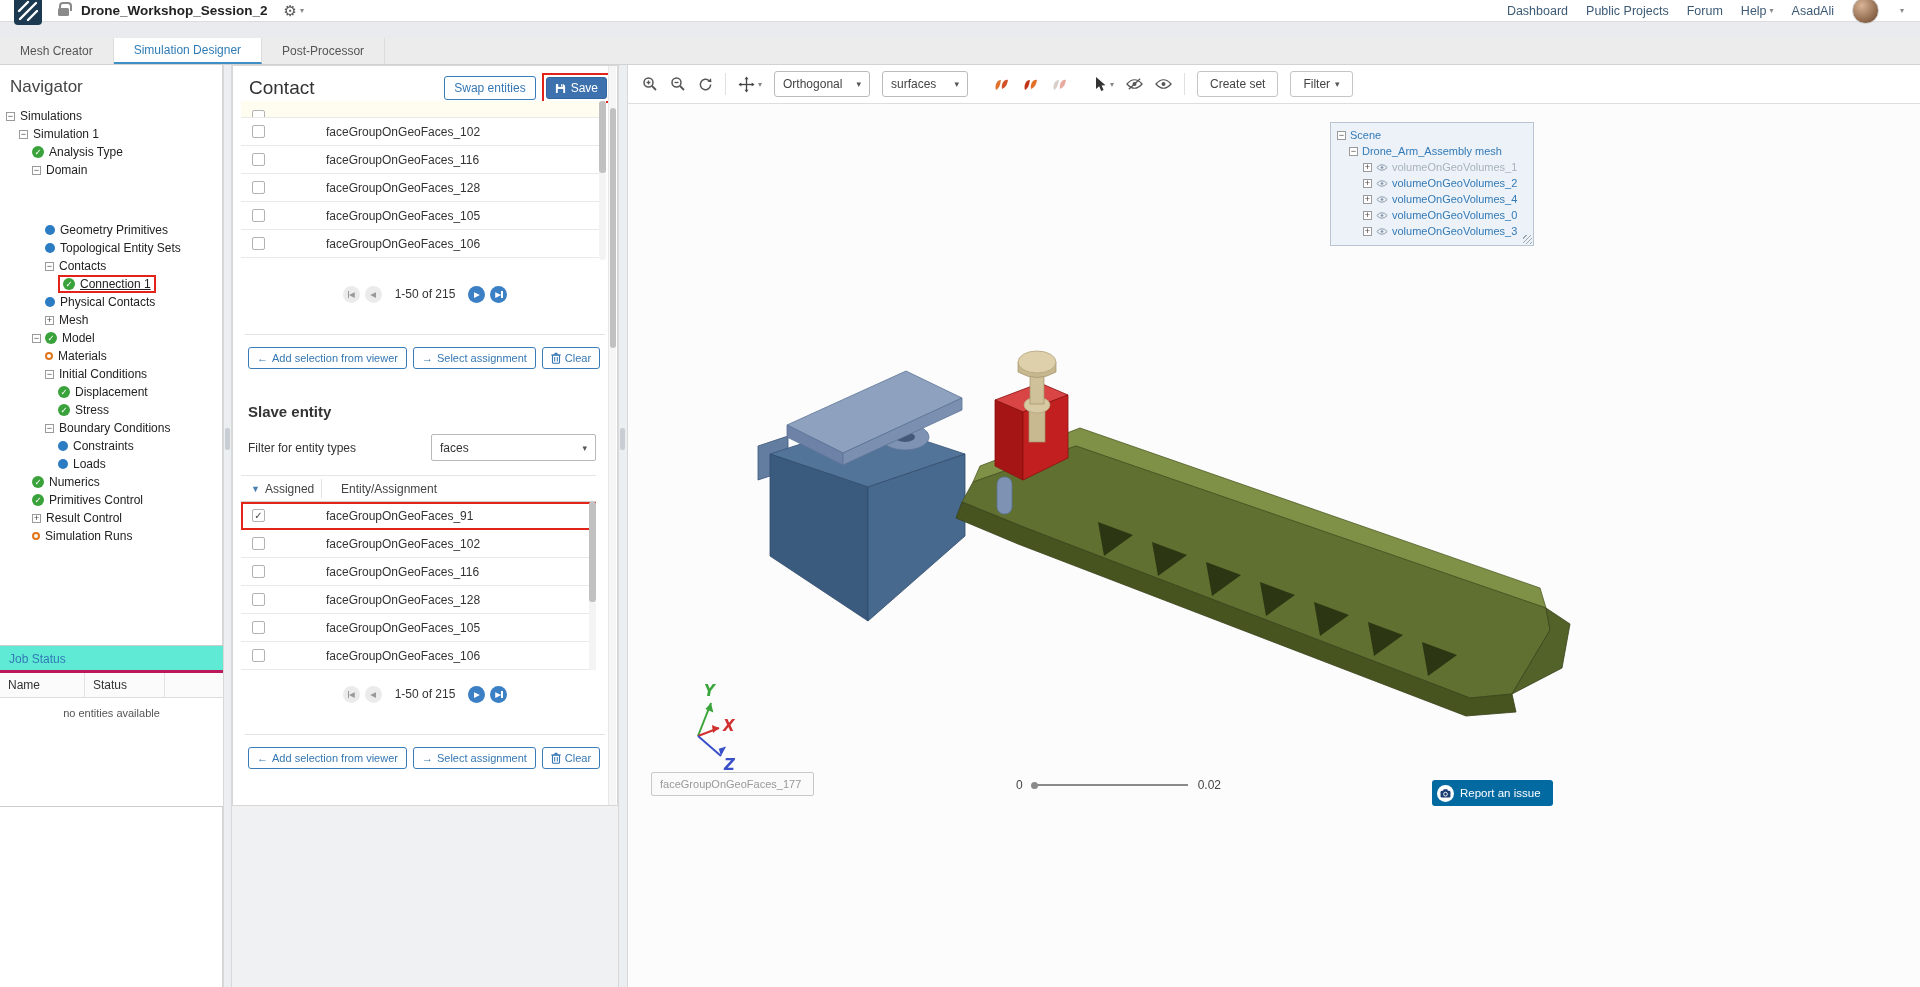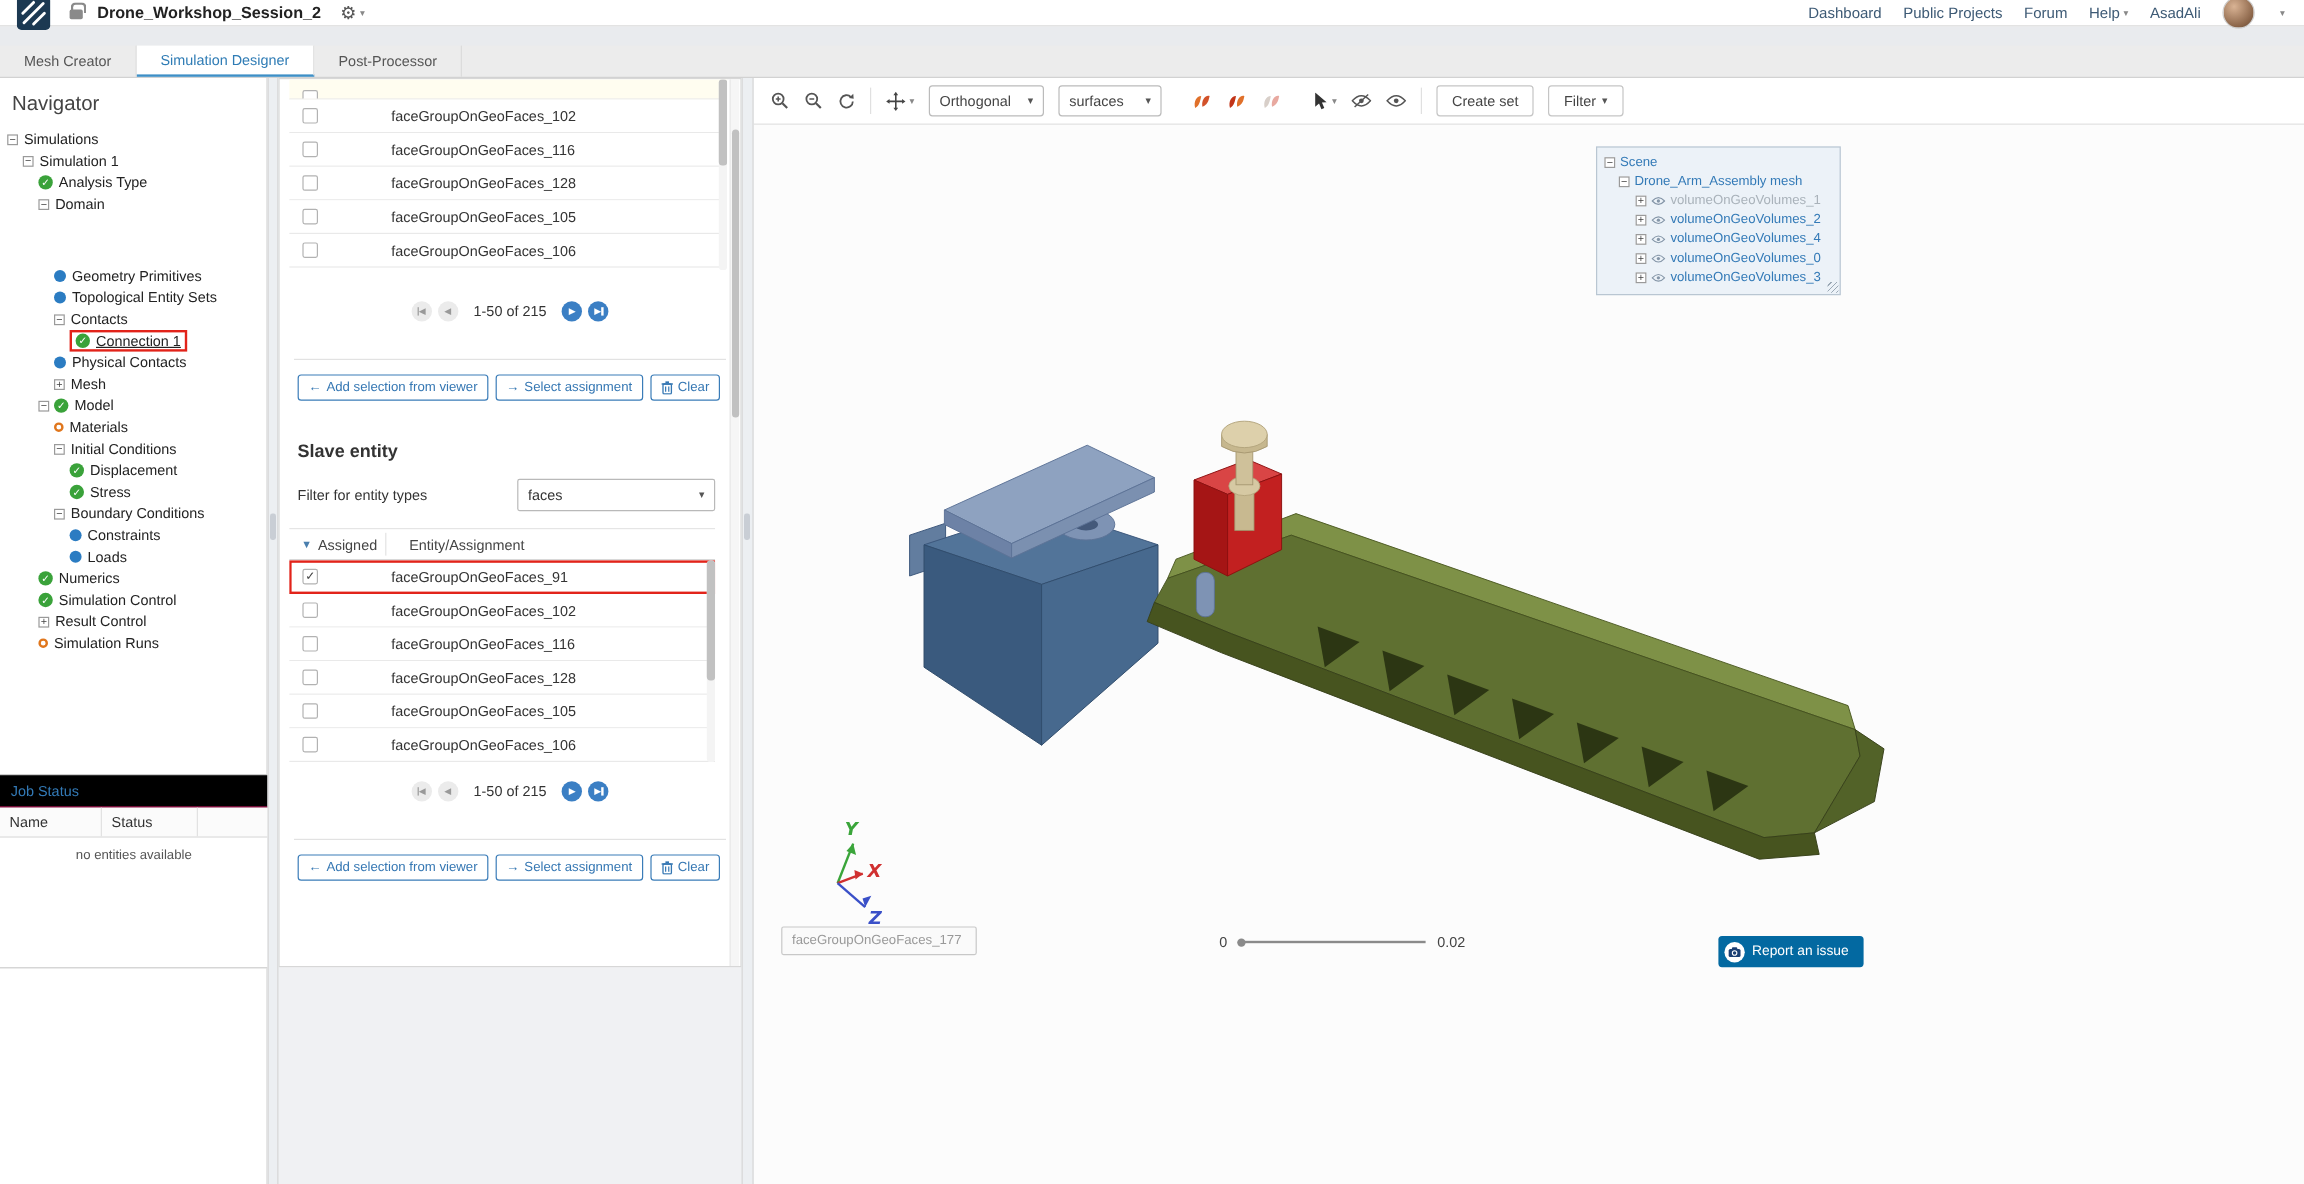--- a/index.html
+++ b/index.html
@@ -28,21 +28,21 @@
 .tree-row{display:flex;align-items:center;gap:4px;height:18px;font-size:12px;color:#222;cursor:pointer;white-space:nowrap;}
 .tree-label{margin-left:1px;}
 .sel{text-decoration:underline;}
 .expander{display:inline-flex;align-items:center;justify-content:center;width:9px;height:9px;border:1px solid #9a9a9a;background:#fff;font-size:9px;line-height:7px;color:#444;flex:none;cursor:pointer;}
 .ic-check{display:inline-flex;align-items:center;justify-content:center;width:12px;height:12px;border-radius:50%;background:#3aa23a;color:#fff;font-size:8.5px;font-weight:bold;flex:none;}
 .ic-dot{width:10px;height:10px;border-radius:50%;background:#2b7cc2;flex:none;}
 .ic-circle{width:8px;height:8px;border-radius:50%;border:2px solid #e0761c;flex:none;}
 .redbox{border:2px solid #e2231a;padding:0 3px;display:inline-flex;align-items:center;gap:4px;}
 
 .jobstatus{position:absolute;left:0;top:580px;width:223px;height:162px;border-top:1px solid #ccc;border-bottom:1px solid #ccc;background:#fff;}
-.js-header{height:27px;line-height:27px;background:#000000;color:#337ab7;font-size:12px;padding-left:9px;border-bottom:1px solid #be185d;}
+.js-header{height:27px;line-height:27px;background:#5eead4;color:#337ab7;font-size:12px;padding-left:9px;border-bottom:3px solid #be185d;}
 .js-cols{display:flex;height:25px;border-bottom:1px solid #ddd;background:#fbfbfb;}
 .js-col{font-size:12px;color:#333;line-height:24px;padding-left:8px;border-right:1px solid #e2e2e2;}
 .js-col.c1{width:85px;}.js-col.c2{width:80px;}.js-col.c3{flex:1;border-right:none;}
 .js-empty{font-size:11px;color:#555;text-align:center;padding-top:9px;}
 
 
 .vdiv{position:absolute;top:65px;bottom:0;background:#eceff2;border-left:1px solid #d8d8d8;border-right:1px solid #d8d8d8;z-index:20;}
 #vdiv1{left:223px;width:9px;}
 #vdiv2{left:618px;width:10px;}
 .vdiv .handle{position:absolute;left:1px;top:363px;width:5px;height:22px;background:#c9ced5;border-radius:2px;cursor:col-resize;}
@@ -242,21 +242,21 @@
       <div class="tree-row" style="padding-left: 58px;">
         <span class="ic-dot"></span>
         <span class="tree-label">Loads</span>
       </div>
       <div class="tree-row" style="padding-left: 32px;">
         <span class="ic-check">✓</span>
         <span class="tree-label">Numerics</span>
       </div>
       <div class="tree-row" style="padding-left: 32px;">
         <span class="ic-check">✓</span>
-        <span class="tree-label">Simulation Control</span>
+        <span class="tree-label">Primitives Control</span>
       </div>
       <div class="tree-row" style="padding-left: 32px;">
         <span class="expander">+</span>
         <span class="tree-label">Result Control</span>
       </div>
       <div class="tree-row" style="padding-left: 32px;">
         <span class="ic-circle"></span>
         <span class="tree-label">Simulation Runs</span>
       </div>
     </div>
@@ -270,20 +270,37 @@
     <div class="js-empty">no entities available</div>
   </div>
 </div>
 
 <div class="vdiv" id="vdiv1">
     <span class="handle"></span>
   </div>
 
 <div class="midcol">
   <div class="panel">
+    <div class="panel-head">
+      <span class="panel-title">Contact</span>
+      <span class="head-buttons">
+        <button class="btn-swap">Swap entities</button>
+        <span class="savebox">
+          <button class="btn-save">
+            <svg width="11" height="11" viewBox="0 0 12 12">
+                <path d="M1,1 H9 L11,3 V11 H1 Z" fill="#fff"></path>
+                <rect x="3" y="6.5" width="6" height="4.5" fill="#3d72ae"></rect>
+                <rect x="3.5" y="1" width="5" height="3.2" fill="#3d72ae"></rect>
+                <rect x="6.6" y="1.4" width="1.4" height="2.4" fill="#fff"></rect>
+              </svg>
+            <span>Save</span>
+          </button>
+        </span>
+      </span>
+    </div>
 
     <div class="etable" id="master-table">
       <div class="partial">
           <input type="checkbox" style="">
         </div>
       <div id="master-rows">
           <div class="trow">
             <input type="checkbox" style="">
             <span class="trow-label">faceGroupOnGeoFaces_102</span>
           </div>

